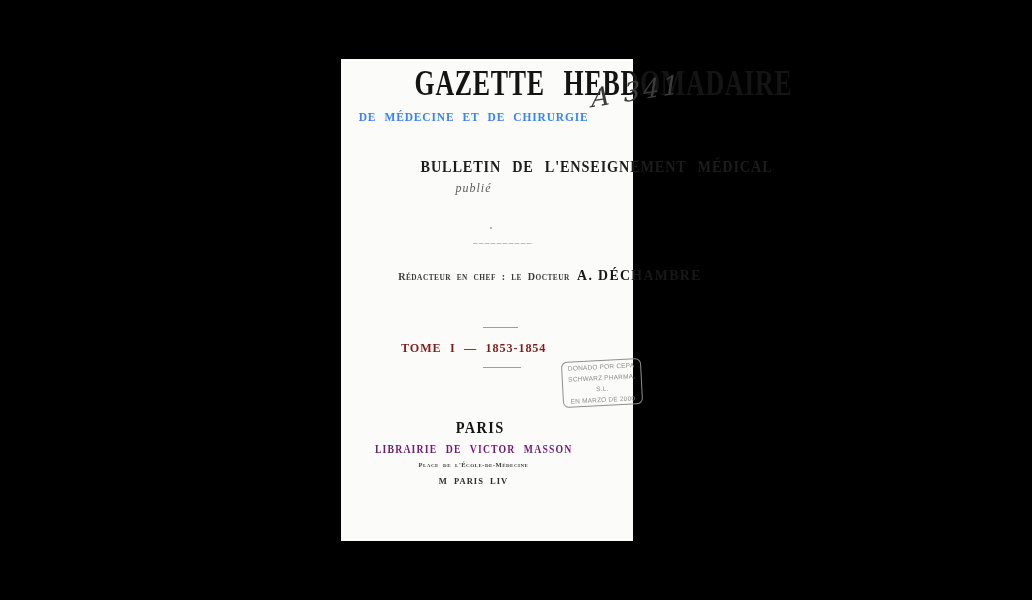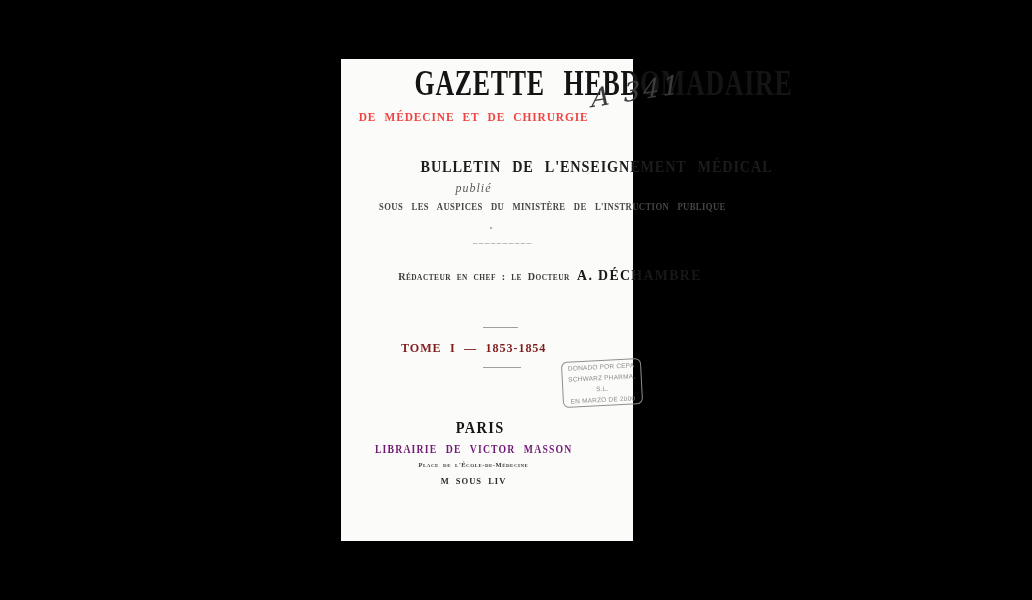--- a/index.html
+++ b/index.html
@@ -35,21 +35,21 @@
     font-size:36px;font-weight:bold;
     letter-spacing:1px;word-spacing:16px;
     line-height:32px;
     color:#141414;
   }
   .journal-title .squeeze{--sx:0.72;}
   .subtitle{
     top:51px;
     font-size:13px;font-weight:bold;
     letter-spacing:1px;word-spacing:5px;
-    color:#ef4444;
+    color:#3b82f6;
   }
   .subtitle .squeeze{--sx:0.88;}
   .handwritten{
     position:absolute;
     left:250px;top:24px;
     font-size:26px;
     font-style:italic;
     font-family:"DejaVu Serif","Liberation Serif",serif;
     color:#3c3c3c;
     letter-spacing:3px;
@@ -175,23 +175,20 @@
   <div class="line subtitle">
     <span class="squeeze">DE MÉDECINE ET DE CHIRURGIE</span>
   </div>
 
   <div class="line bulletin">
     <span class="squeeze">BULLETIN DE L'ENSEIGNEMENT MÉDICAL</span>
   </div>
 
   <div class="line published">publié</div>
 
-  <div class="line auspices">
-    <span class="squeeze">SOUS LES AUSPICES DU MINISTÈRE DE L'INSTRUCTION PUBLIQUE</span>
-  </div>
 
   <div class="speck"></div>
 
   <div class="rule rule-dashed"></div>
 
   <div class="line editor">
     <span class="squeeze"><span class="editor-prefix">Rédacteur en chef : le Docteur</span>&nbsp;&nbsp;<span class="editor-name">A. DÉCHAMBRE</span></span>
   </div>
 
   <div class="rule rule-mid"></div>
@@ -211,15 +208,15 @@
   <div class="line city">
     <span class="squeeze">PARIS</span>
   </div>
 
   <div class="line publisher">
     <span class="squeeze">LIBRAIRIE DE VICTOR MASSON</span>
   </div>
 
   <div class="line address">Place de l'École-de-Médecine</div>
 
-  <div class="line year">M SOUS LIV</div>
+  <div class="line year">M PARIS LIV</div>
 
 </div>
 
 </body></html>

